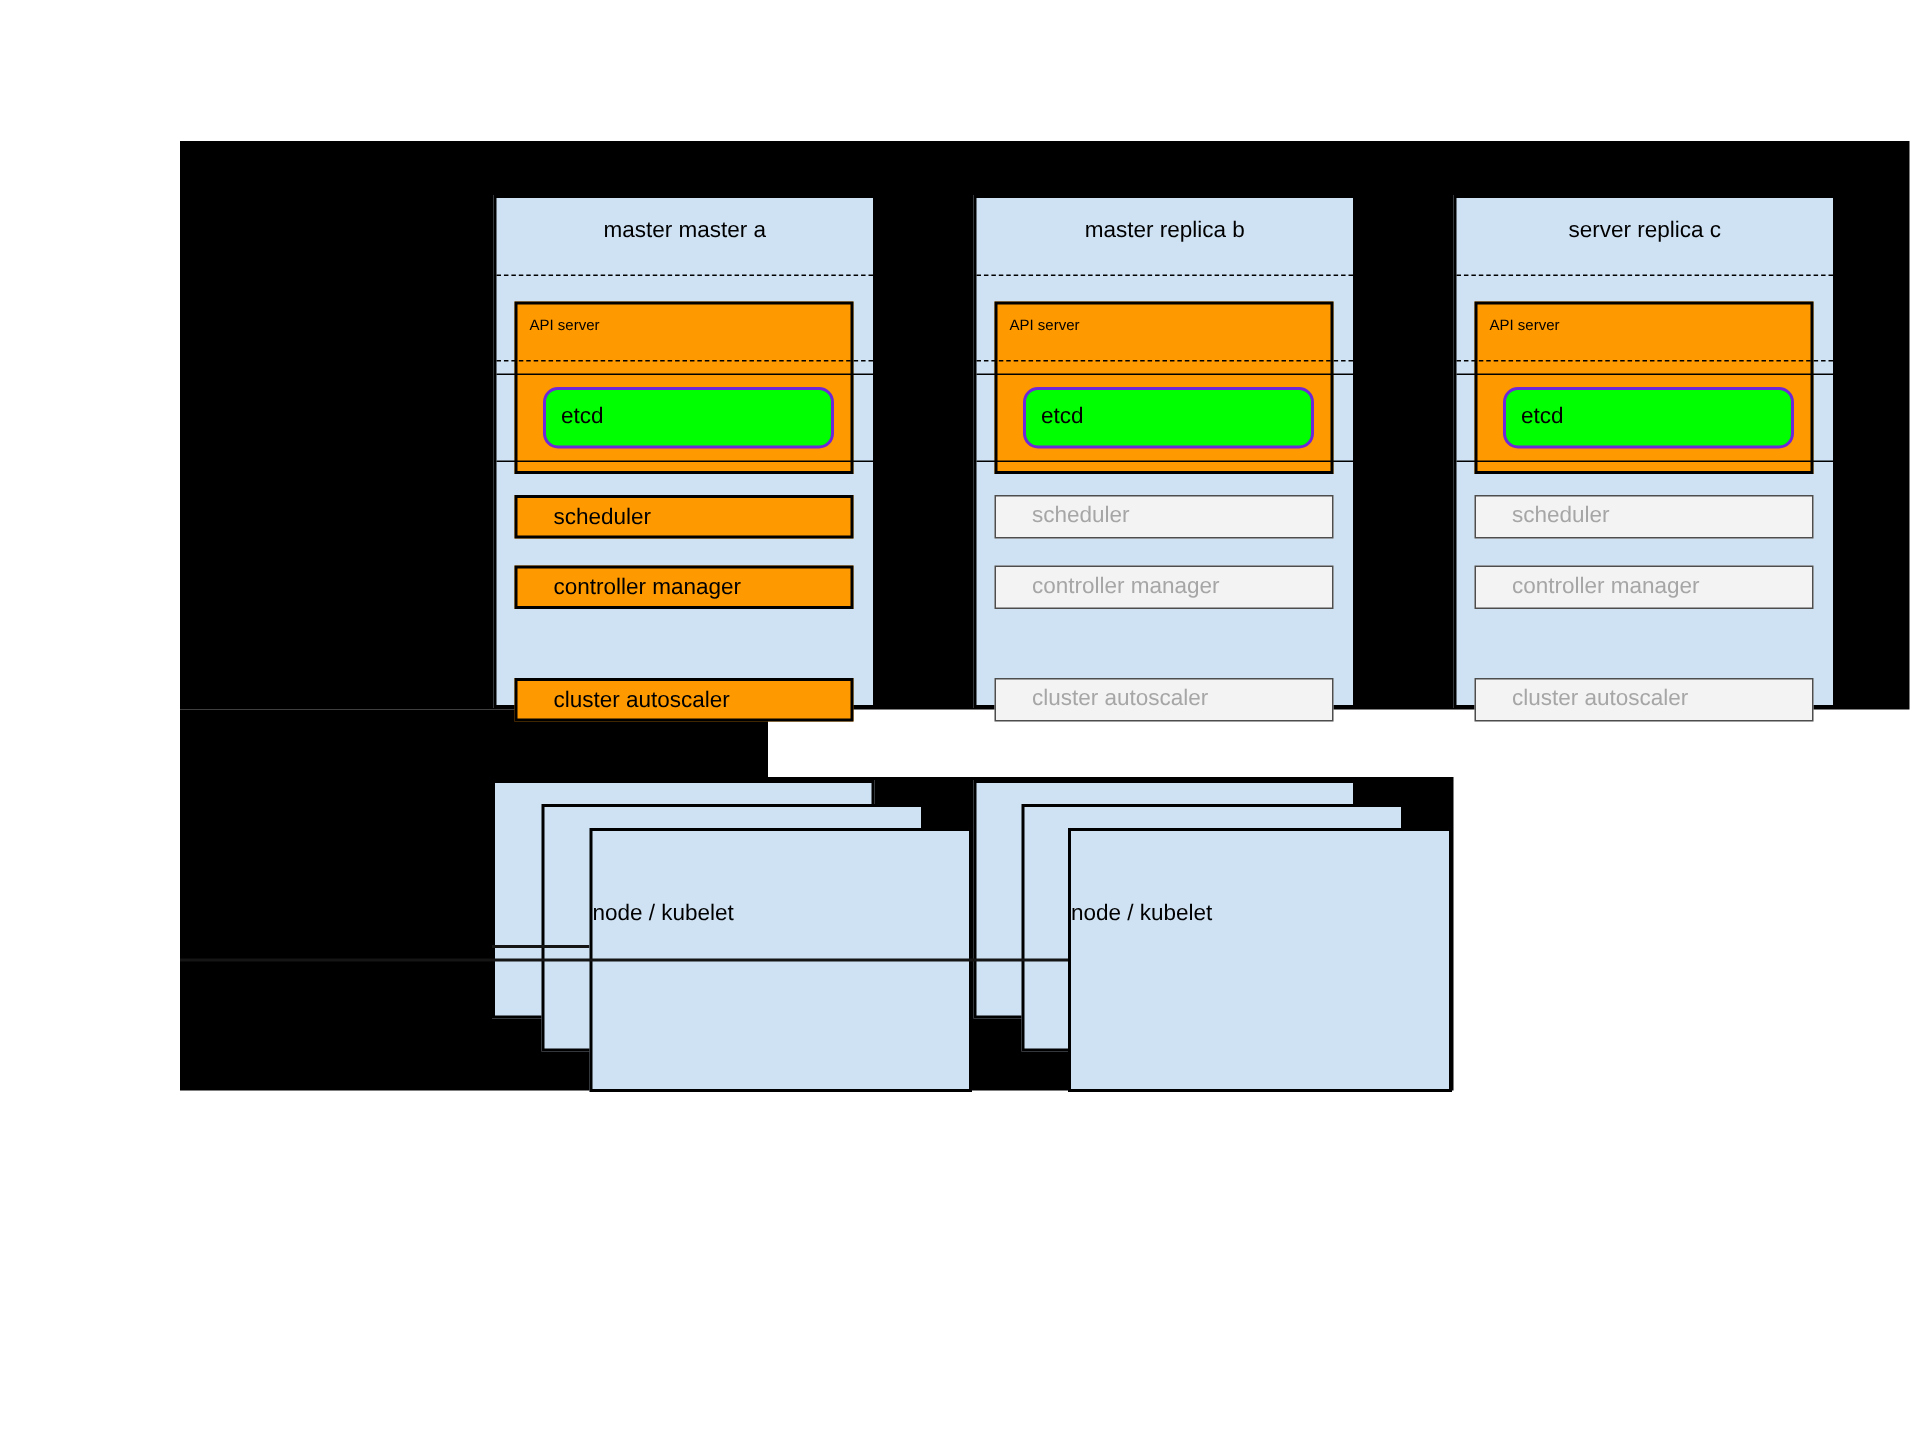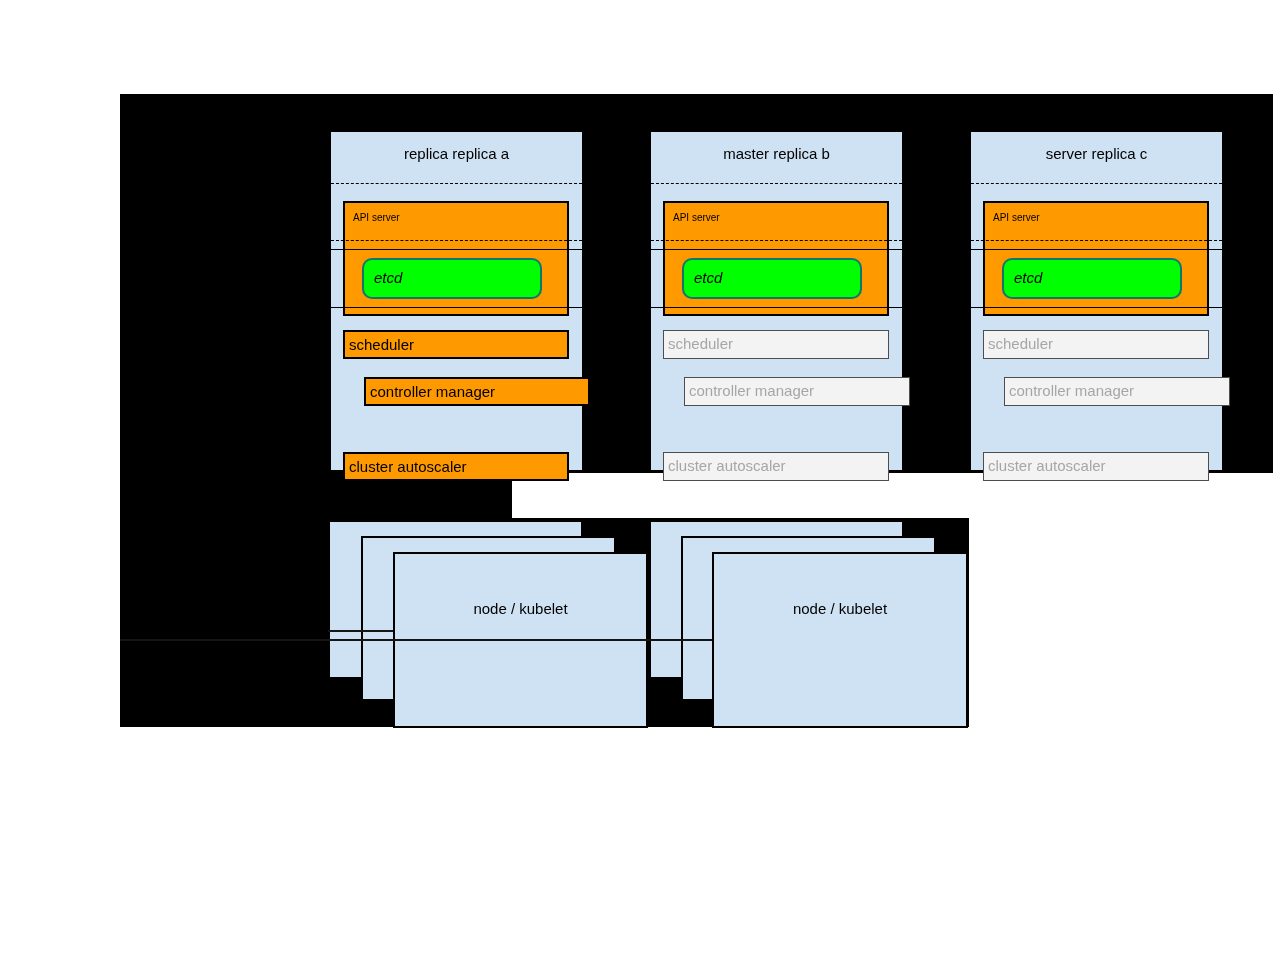--- a/index.html
+++ b/index.html
@@ -10,47 +10,47 @@
   
   .replica{position:absolute;top:130px;width:255px;height:342px;background:#cfe2f3;
            border:2px solid #000;box-sizing:border-box;}
   .rtitle{position:absolute;top:13px;left:0;right:0;text-align:center;font-size:15px;}
   .hline{position:absolute;left:0;right:0;height:0;}
   .dashed{border-top:1px dashed #000;}
   .solid{border-top:1px solid #000;}
   .apibox{position:absolute;left:12px;top:69px;width:226px;height:115px;background:#ff9900;
           border:2px solid #000;box-sizing:border-box;}
   .apilabel{position:absolute;top:9px;left:8px;font-size:10px;}
-  .etcd{position:absolute;left:29px;top:124px;width:180px;height:41px;background:#00ff00;
-        border:2px solid #0f766e;border-radius:10px;box-sizing:border-box;font-style:italic;}
+  .etcd{position:absolute;left:29px;top:124px;width:194px;height:41px;background:#00ff00;
+        border:2px solid #6d28d9;border-radius:10px;box-sizing:border-box;}
   .etcdlabel{position:absolute;top:9px;left:10px;font-size:15px;}
   .minor{position:absolute;left:12px;width:226px;height:29px;box-sizing:border-box;
          font-size:15px;line-height:26px;}
-  .minor span{padding-left:4px;}
+  .minor span{padding-left:24px;}
   .minor.on{background:#ff9900;border:2px solid #000;color:#000;}
   .minor.off{background:#f3f3f3;border:1px solid #4d4d4d;color:#a6a6a6;}
   .m-sched{top:198px;}
-  .m-ctrl{top:245px;margin-left:21px;}
+  .m-ctrl{top:245px;}
   .m-auto{top:293px;margin-top:27px;}
   
   .nodebox{position:absolute;background:#cfe2f3;border:2px solid #000;box-sizing:border-box;}
-  .nodelabel{position:absolute;left:0;right:0;top:46px;text-align:center;font-size:15px;}
+  .nodelabel{position:absolute;left:0;right:0;top:46px;text-align:left;font-size:15px;}
   .connline{position:absolute;height:2px;background:#151515;}
 </style>
 </head>
 <body>
 
 <div id="canvas">
 
   <div class="abs black" style="left:120px;top:94px;width:1153px;height:379px;"></div>
   <div class="abs black" style="left:120px;top:473px;width:392px;height:45px;"></div>
   <div class="abs black" style="left:120px;top:518px;width:849px;height:209px;"></div>
 
   <div class="replica" style="left:329px;">
-    <div class="rtitle">replica replica a</div>
+    <div class="rtitle">master master a</div>
     <div class="hline dashed" style="top:51px;"></div>
     <div class="apibox">
       <div class="apilabel">API server</div>
       <div class="etcd" style="left:17px;top:55px;">
         <div class="etcdlabel">etcd</div>
       </div>
     </div>
     <div class="hline dashed" style="top:108px;"></div>
     <div class="hline solid" style="top:117px;"></div>
     <div class="hline solid" style="top:175px;"></div>

